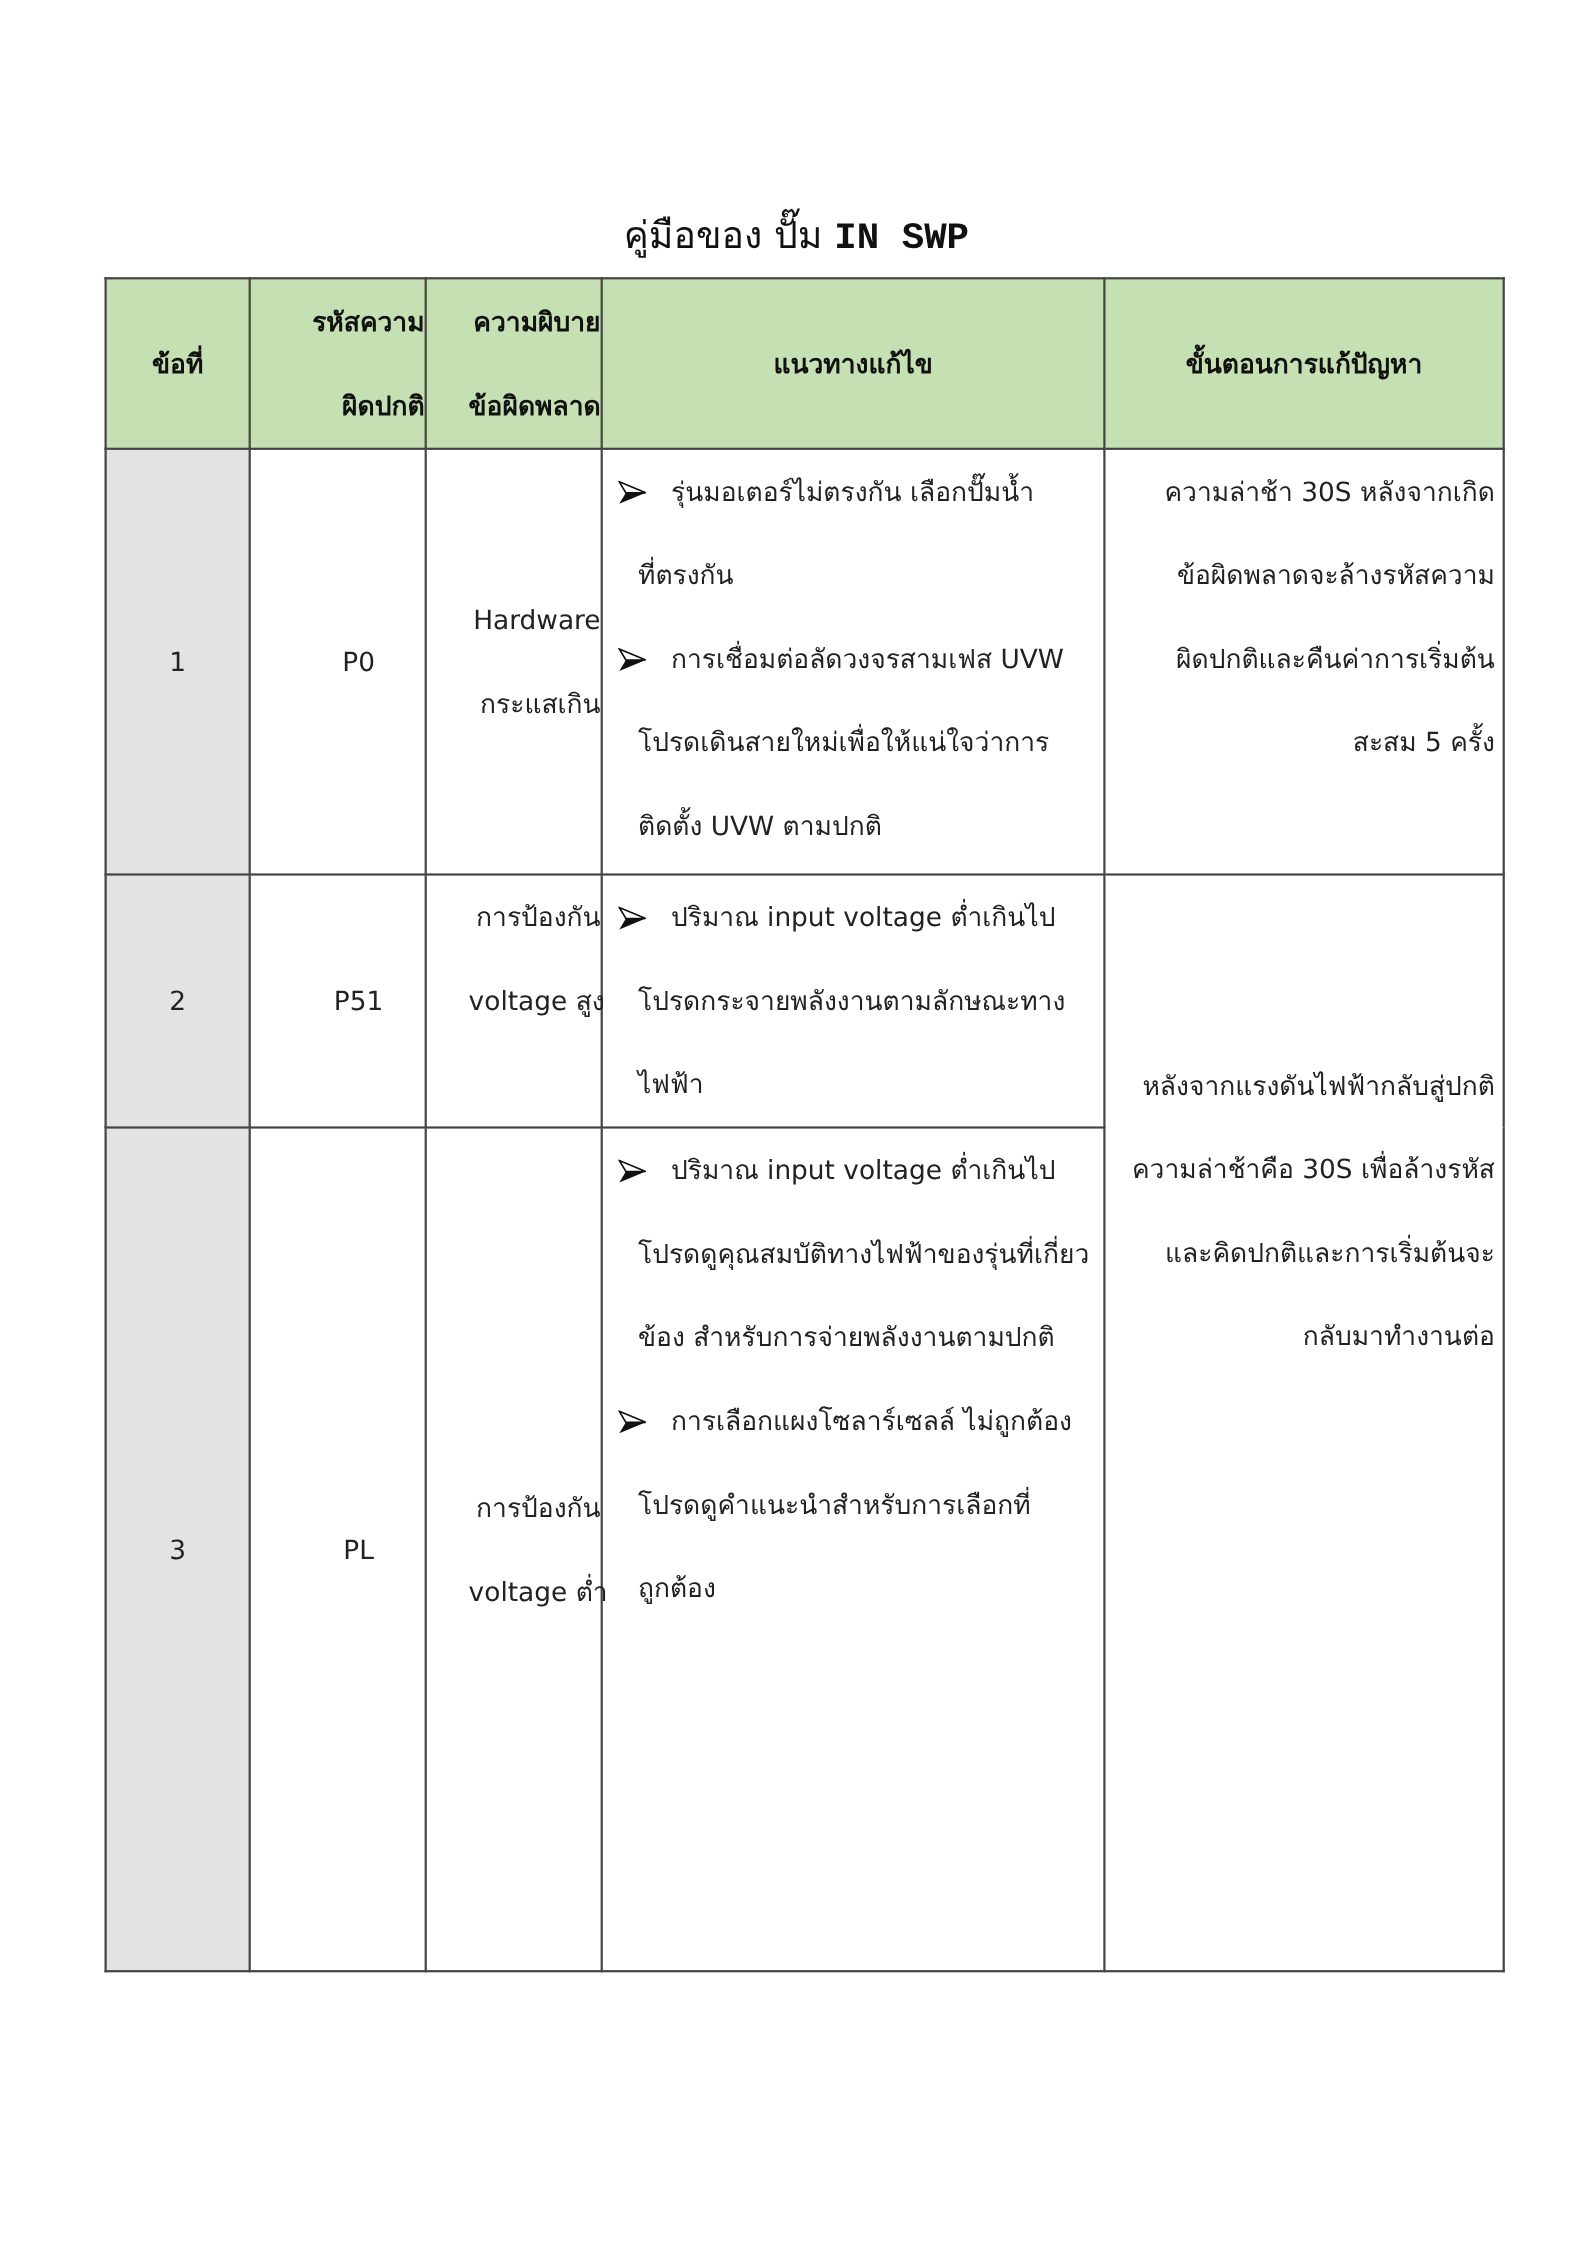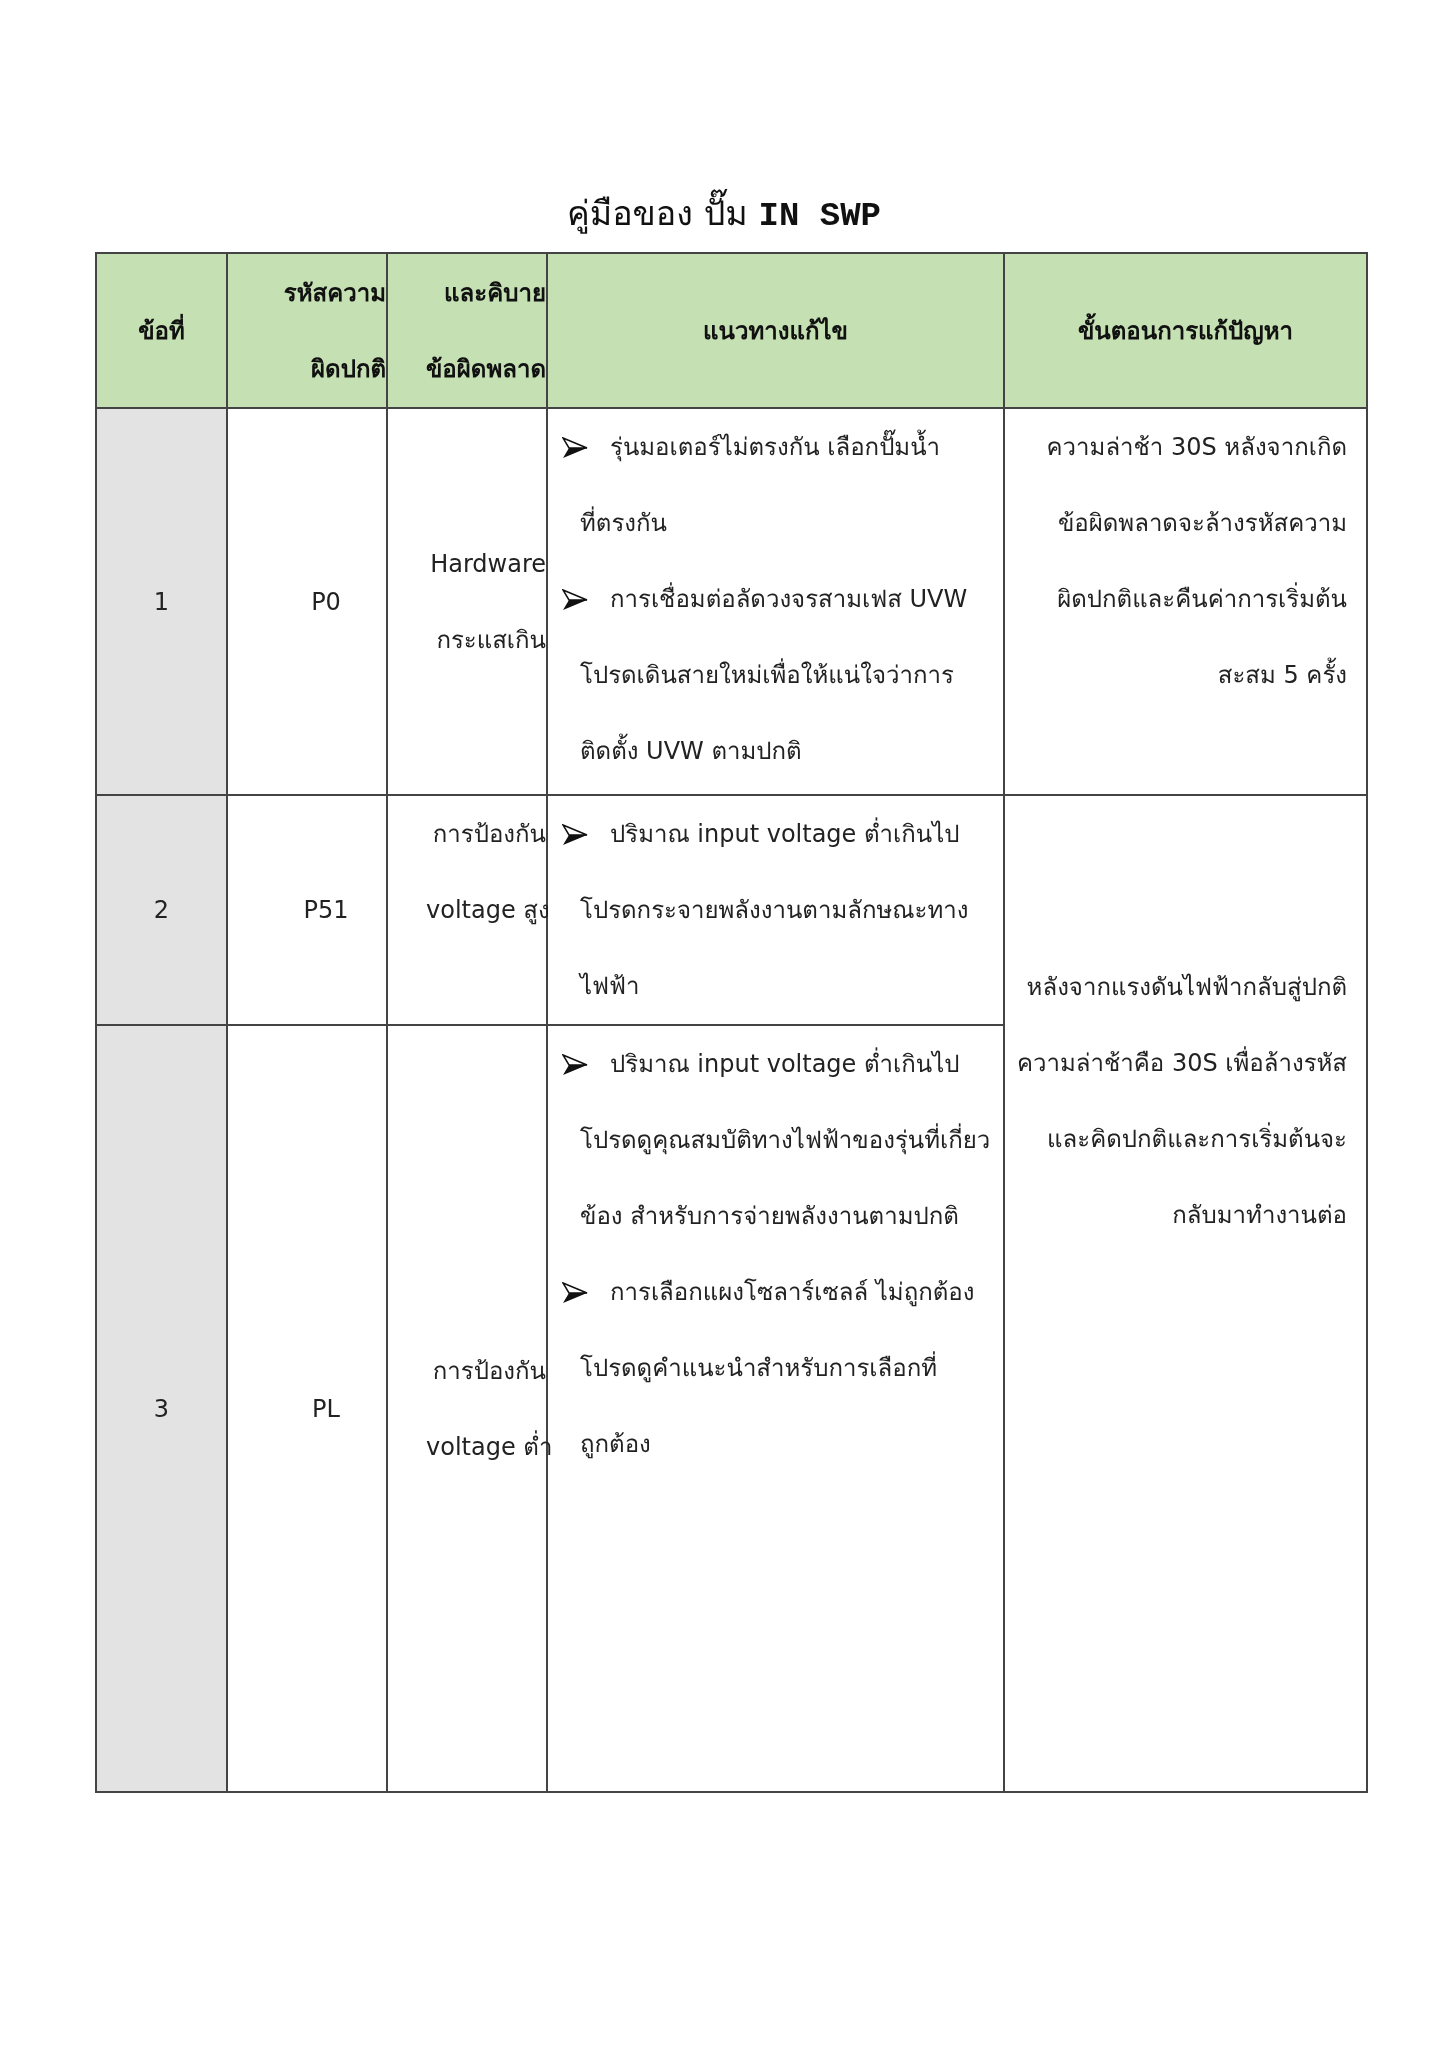--- a/index.html
+++ b/index.html
@@ -15,21 +15,21 @@
     width: 1271px;
   }
   td, th {
     border: 2px solid #444; vertical-align: middle; padding: 0;
     font-size: 24px; line-height: 76px; font-weight: normal;
   }
   th { background: #c5e0b3; font-weight: bold; font-size: 24px; text-align: center; color: #111; height: 153px; }
   td.num { background: #e3e3e3; text-align: center; }
   td.center { text-align: center; padding-left: 38px; }
   td.sol { vertical-align: top; padding: 0 14px 0 14px; }
-  td.steps { vertical-align: top; padding: 0 19px 0 12px; }
+  td.steps { vertical-align: top; padding: 0 7px 0 12px; }
   .bullet-line { display: block; white-space: nowrap; }
   .arrow { display: inline-block; width: 26px; margin-right: 22px; vertical-align: middle; }
   .cont { display: block; padding-left: 18px; white-space: nowrap; }
   .line { display: block; white-space: nowrap; text-align: right; }
 </style>
 </head>
 <body>
 
 <div class="title">
   <span>คู่มือของ ปั๊ม</span>
@@ -45,21 +45,21 @@
     <col style="width:363px">
   </colgroup>
   <thead>
     <tr>
       <th>ข้อที่</th>
       <th style="line-height:76px;">
         <span class="line">รหัสความ</span>
         <span class="line">ผิดปกติ</span>
       </th>
       <th>
-        <span class="line">และคิบาย</span>
+        <span class="line">ความผิบาย</span>
         <span class="line">ข้อผิดพลาด</span>
       </th>
       <th>แนวทางแก้ไข</th>
       <th>ขั้นตอนการแก้ปัญหา</th>
     </tr>
   </thead>
   <tbody>
 
     <tr style="height:387px;">
       <td class="num">1</td>

